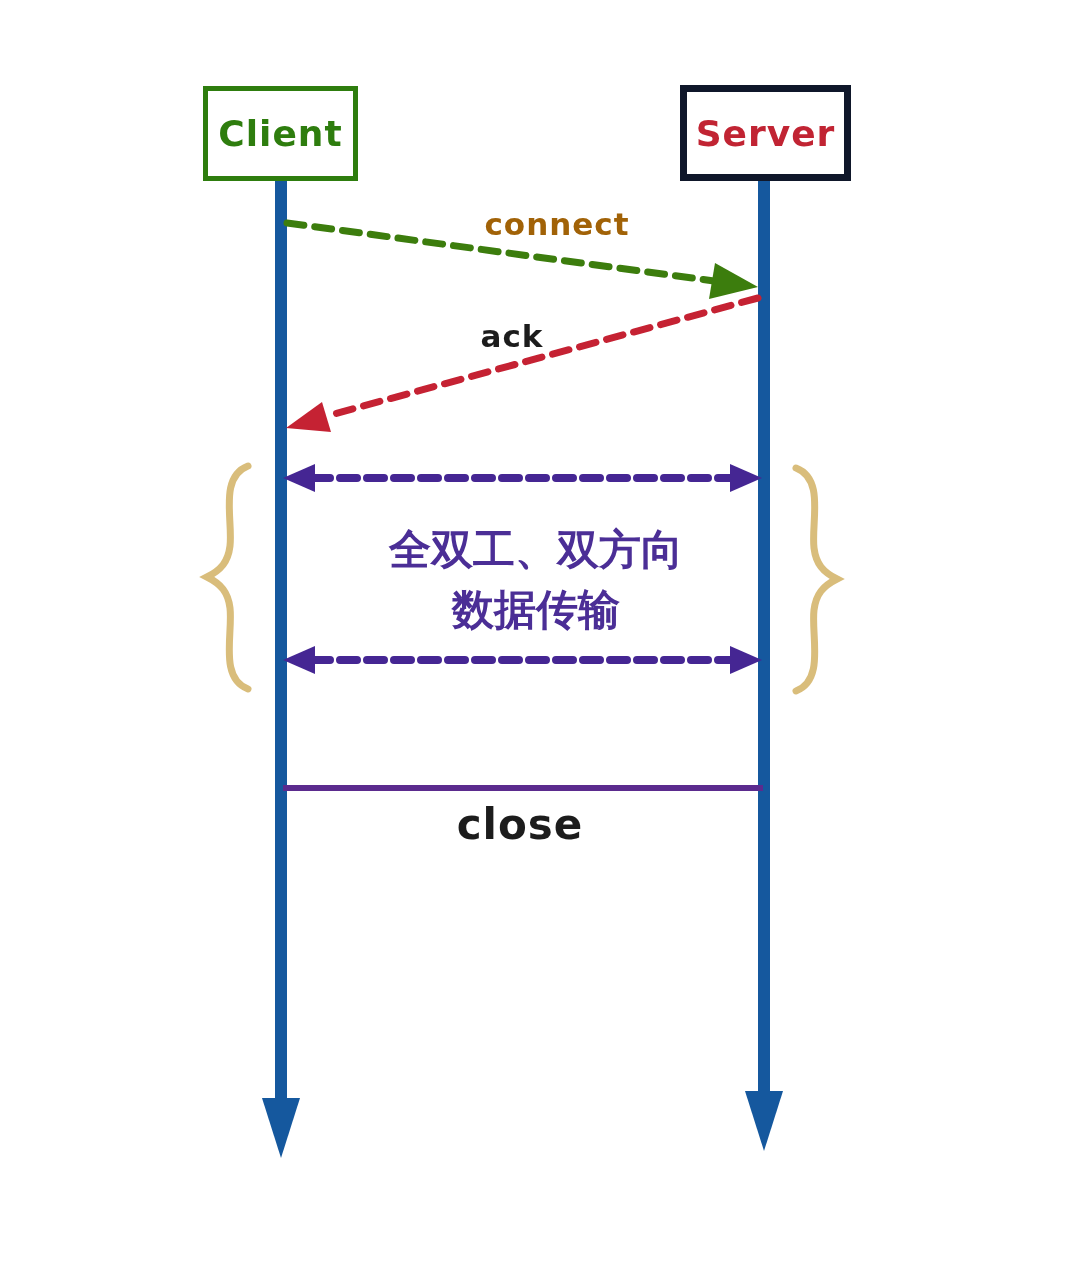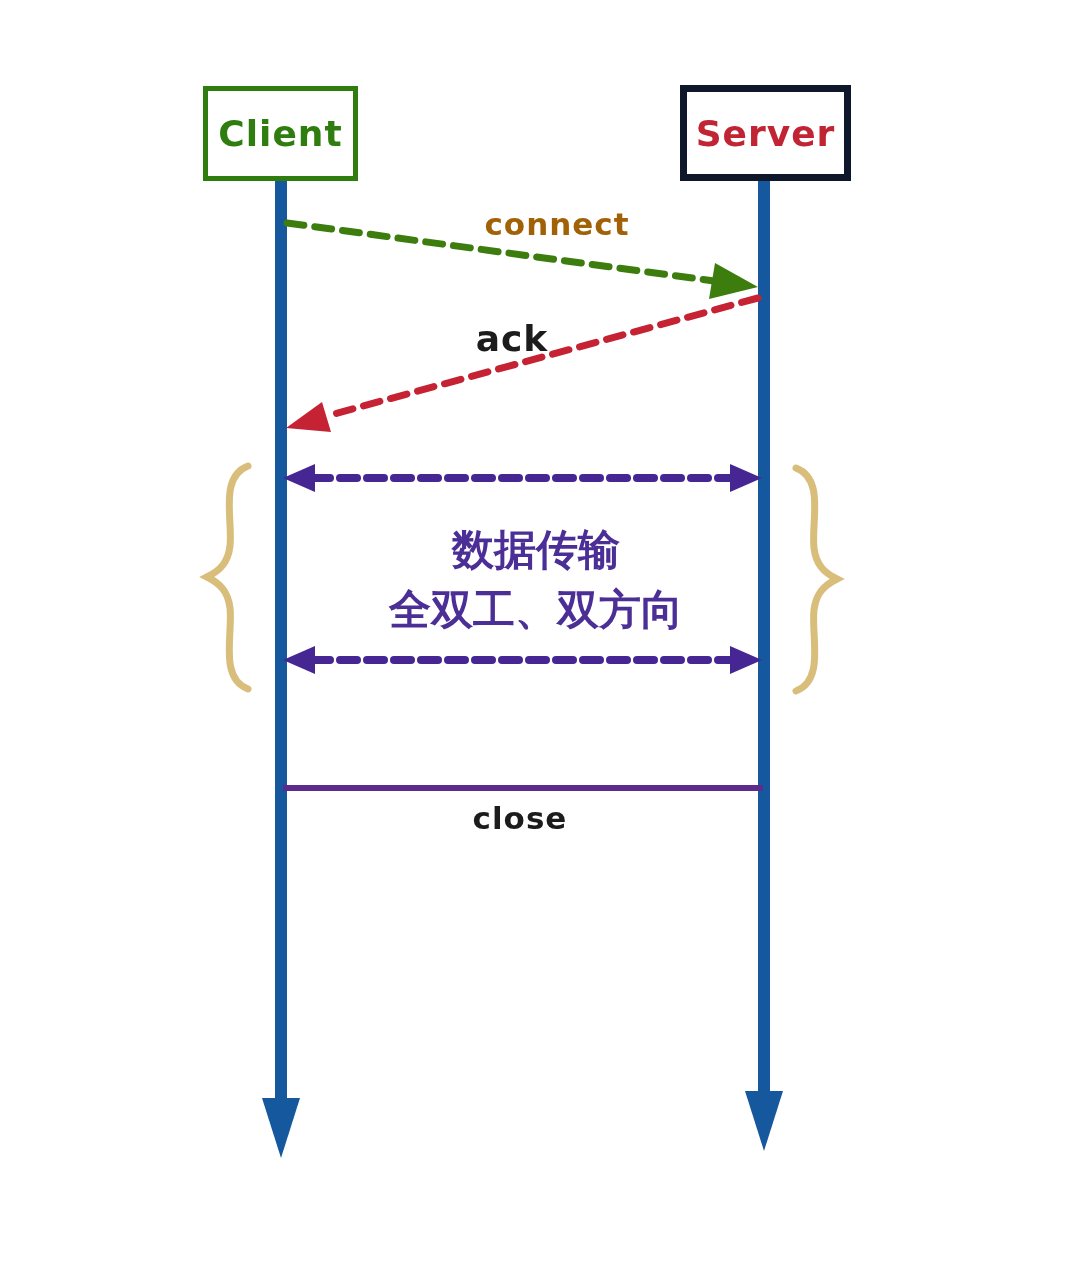--- a/index.html
+++ b/index.html
@@ -38,25 +38,25 @@
     text-align: center;
     font-weight: bold;
     letter-spacing: 1px;
   }
   .connect-label {
     left: 447px; top: 206px; width: 220px;
     font-size: 31px; color: #a16207;
   }
   .ack-label {
     left: 447px; top: 318px; width: 130px;
-    font-size: 36px; color: #1c1c1c;
+    font-size: 31px; color: #1c1c1c;
   }
   .close-label {
     left: 420px; top: 800px; width: 200px;
-    font-size: 31px; color: #1c1c1c;
+    font-size: 42px; color: #1c1c1c;
   }
   .annotation {
     position: absolute;
     left: 316px; top: 520px; width: 440px;
     text-align: center;
     color: #4b2e96;
     font-size: 42px;
     font-weight: bold;
     line-height: 60px;
   }
@@ -114,17 +114,17 @@
   </div>
   <div class="actor-box server-box">
     <span>Server</span>
   </div>
 
   <div class="msg-label connect-label">connect</div>
   <div class="msg-label ack-label">ack</div>
   <div class="msg-label close-label">close</div>
 
   <div class="annotation">
+    <div>全双工、双方向</div>
     <div>数据传输</div>
-    <div>全双工、双方向</div>
   </div>
 
 </div>
 
 </body></html>

